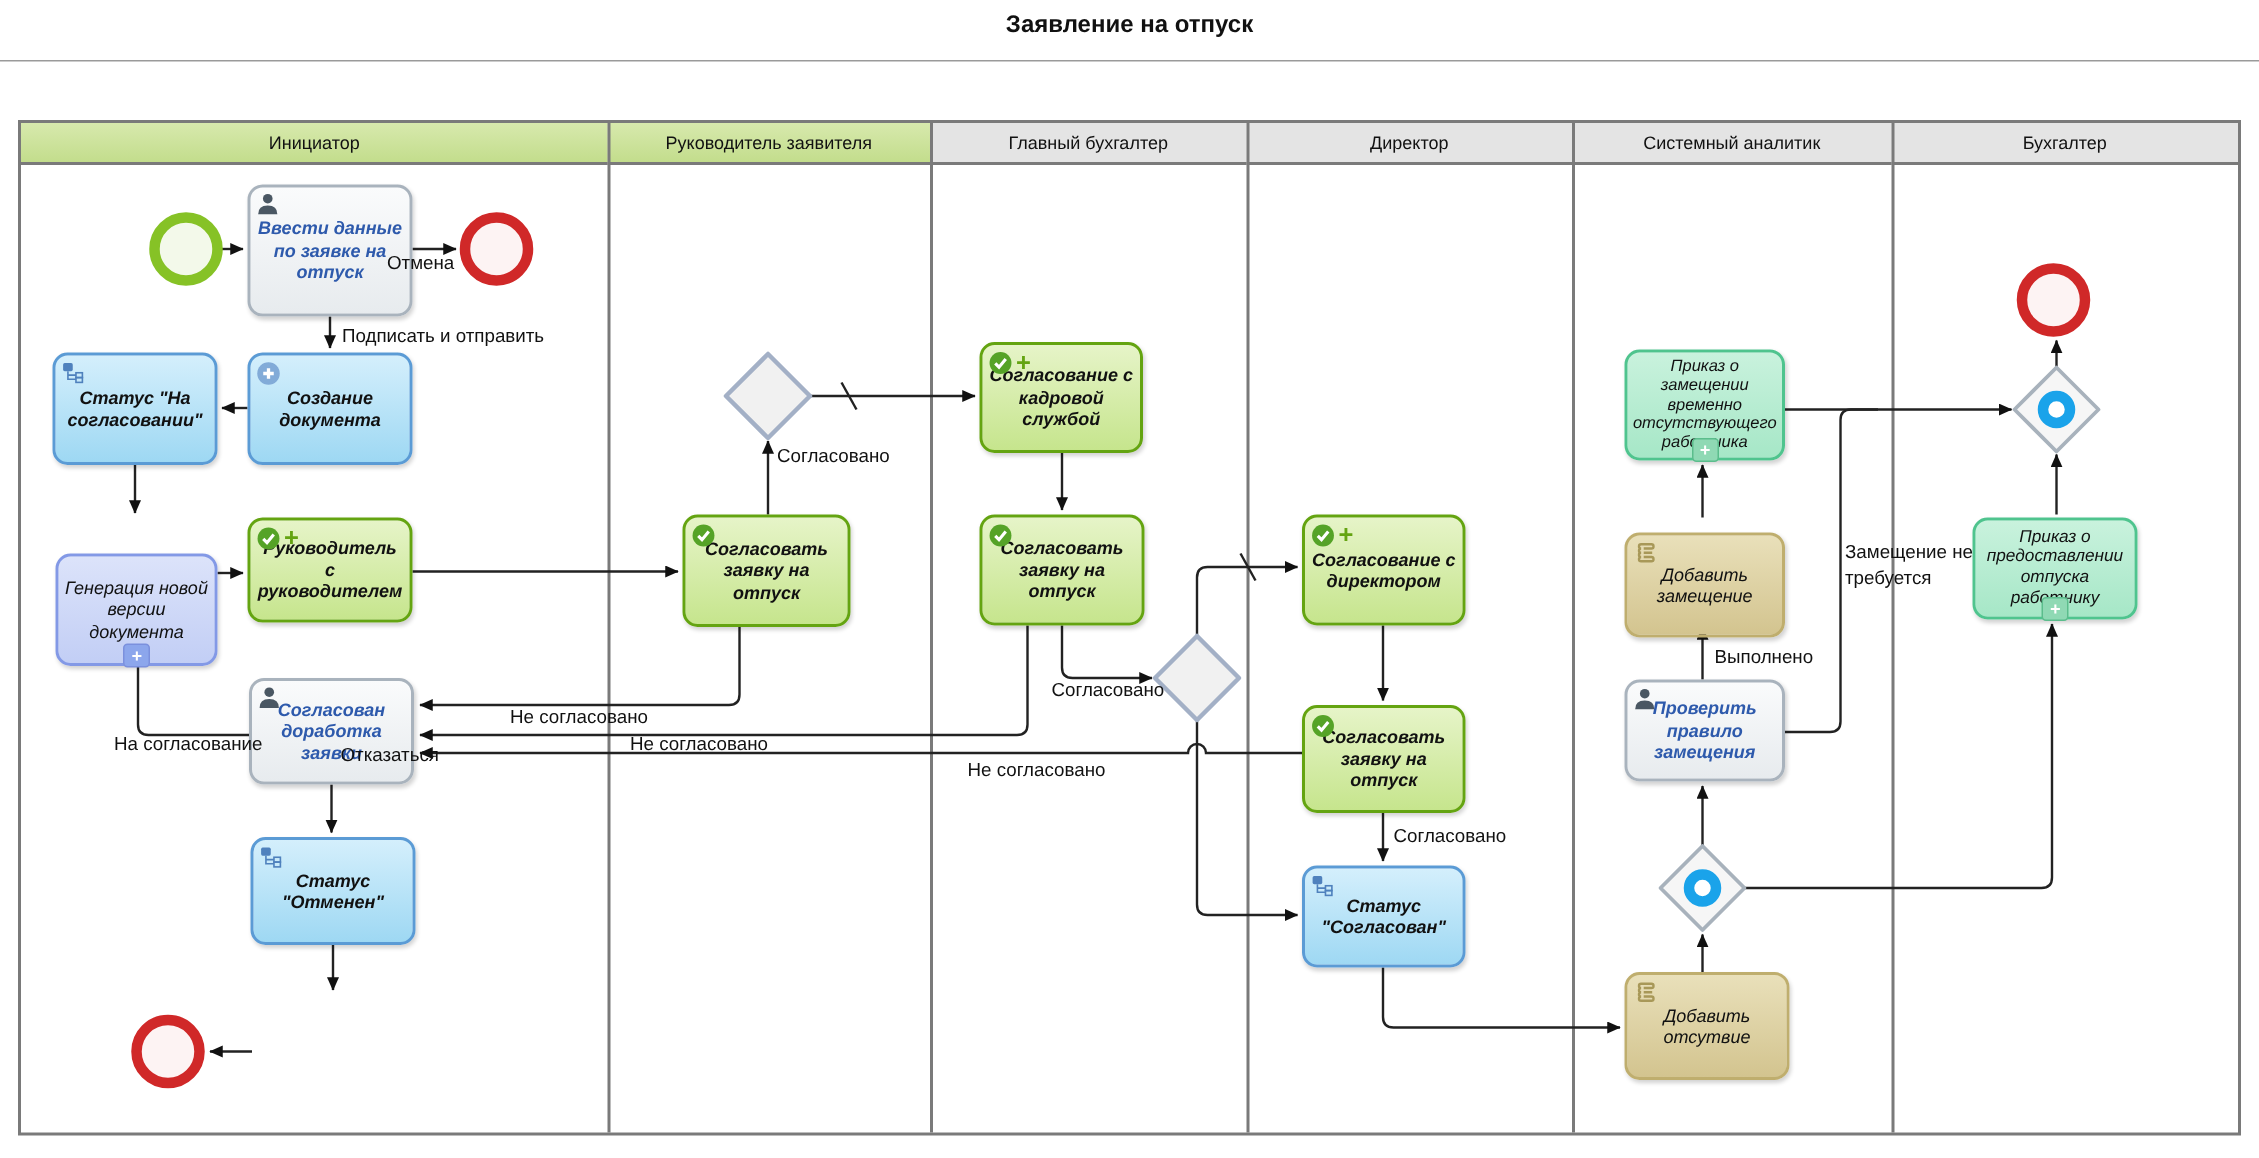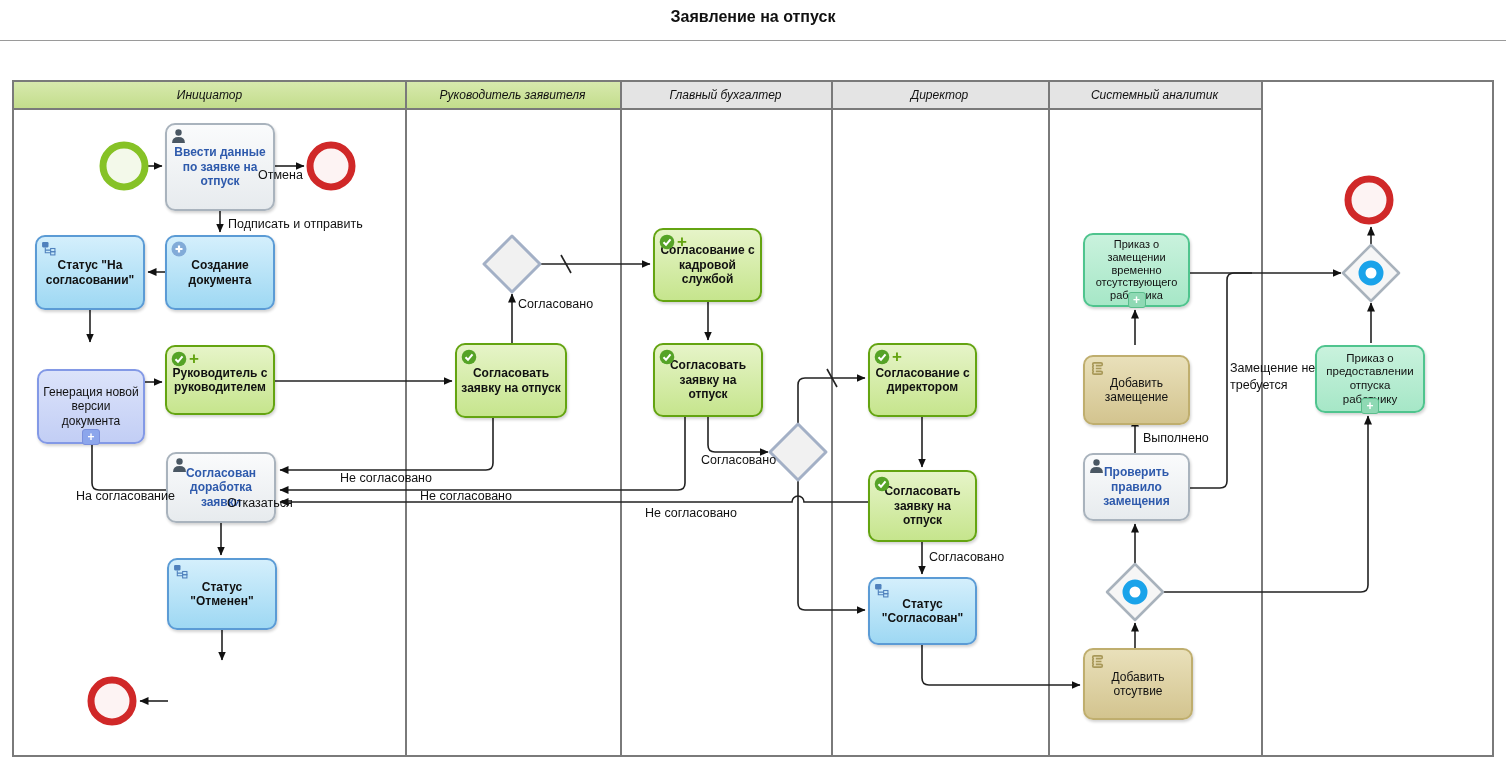--- a/index.html
+++ b/index.html
@@ -1,27 +1,27 @@
 <!DOCTYPE html>
 <html style="--lane-header-green: #cbe29b; --lane-header-gray: #e4e4e4; --task-green-border: #64a411; --task-blue-border: #5b9bd5; --task-user-border: #a9b3bd; --task-user-text: #2e5aac; --task-mint-border: #4fc48e; --task-tan-border: #bfae6e; --task-yellow: #ffff55; --task-yellow-border: #e0cc00; --task-periwinkle-border: #8399e6; --start-event: #86c226; --end-event: #d02828; --event-gateway-circle: #1aa3ea;"><head>
 <meta charset="utf-8">
 <style>
   html,body{margin:0;padding:0;background:#fff;font-family:"Liberation Sans",sans-serif;}
   #stage{position:relative;width:1506px;height:772px;background:#fff;overflow:hidden;}
   .title{position:absolute;left:0;top:8px;width:100%;text-align:center;font-size:16px;font-weight:bold;color:#111;}
   .title-rule{position:absolute;left:0;top:40px;width:100%;height:0;border-top:1px solid #9a9a9a;}
   .pool{position:absolute;left:12px;top:80px;width:1478px;height:673px;border:2px solid #7a7a7a;}
-  .lane-head{position:absolute;top:0;height:26px;border-bottom:2px solid #7a7a7a;display:flex;align-items:center;justify-content:center;font-size:12px;color:#111;font-style:italic;}
+  .lane-head{position:absolute;top:0;height:26px;border-bottom:2px solid #7a7a7a;display:flex;align-items:center;justify-content:center;font-size:12px;color:#111;}
   .lane-head.green{background:linear-gradient(180deg,#d7e9ad,#c3dd8c);}
   .lane-head.gray{background:#e4e4e4;}
   .lane-sep{position:absolute;top:0;bottom:0;width:2px;background:#7a7a7a;}
   svg.layer{position:absolute;left:0;top:0;pointer-events:none;}
   .node{position:absolute;border-radius:10px;display:flex;align-items:center;justify-content:center;
         text-align:center;font-size:12px;font-weight:bold;color:#111;line-height:1.2;
-        box-shadow:1px 2px 3px rgba(0,0,0,0.18);padding:2px 4px;box-sizing:border-box;}
+        box-shadow:1px 2px 3px rgba(0,0,0,0.18);padding:2px 4px;box-sizing:border-box;font-style:italic;}
   .node .ic{position:absolute;left:4px;top:4px;display:flex;align-items:center;}
   .node .plus{color:var(--task-green-border,#64a411);font-size:17px;font-weight:bold;line-height:12px;margin-left:2px;}
   .green-t{background:linear-gradient(180deg,#e6f4c8,#c6e58d);border:2.5px solid var(--task-green-border,#64a411);}
   .blue-t{background:linear-gradient(180deg,#d4effc,#9ed8f3);border:2.5px solid var(--task-blue-border,#5b9bd5);}
   .user-t{background:linear-gradient(180deg,#fafbfc,#e7ebee);border:2.5px solid var(--task-user-border,#a9b3bd);color:var(--task-user-text,#2e5aac);}
   .mint-t{background:linear-gradient(180deg,#c9f2dd,#a6e7c7);border:2.5px solid var(--task-mint-border,#4fc48e);font-weight:normal;}
   .tan-t{background:linear-gradient(180deg,#e9e0ba,#d3c48f);border:2.5px solid var(--task-tan-border,#bfae6e);font-weight:normal;}
   .yellow-t{background:var(--task-yellow,#ffff55);border:2.5px solid var(--task-yellow-border,#e0cc00);font-weight:normal;}
   .peri-t{background:linear-gradient(180deg,#dce3fa,#c2cef5);border:2.5px solid var(--task-periwinkle-border,#8399e6);font-weight:normal;margin-top:24px;}
   .submark{position:absolute;left:50%;transform:translateX(-50%);bottom:-3px;width:16px;height:14px;border-radius:3px;
@@ -47,20 +47,23 @@
         <span>Руководитель заявителя</span>
       </div>
     <div class="lane-head gray" style="left:606px;width:211px">
         <span>Главный бухгалтер</span>
       </div>
     <div class="lane-head gray" style="left:817px;width:217px">
         <span>Директор</span>
       </div>
     <div class="lane-head gray" style="left:1034px;width:213px">
         <span>Системный аналитик</span>
+      </div>
+    <div class="lane-head gray" style="left:1247px;width:231px">
+        <span>Бухгалтер</span>
       </div>
     <div class="lane-sep" style="left:391px"></div>
     <div class="lane-sep" style="left:606px"></div>
     <div class="lane-sep" style="left:817px"></div>
     <div class="lane-sep" style="left:1034px"></div>
     <div class="lane-sep" style="left:1247px"></div>
   </div>
 
   <svg class="layer" width="1506" height="772" viewBox="0 0 1506 772">
     <defs>

